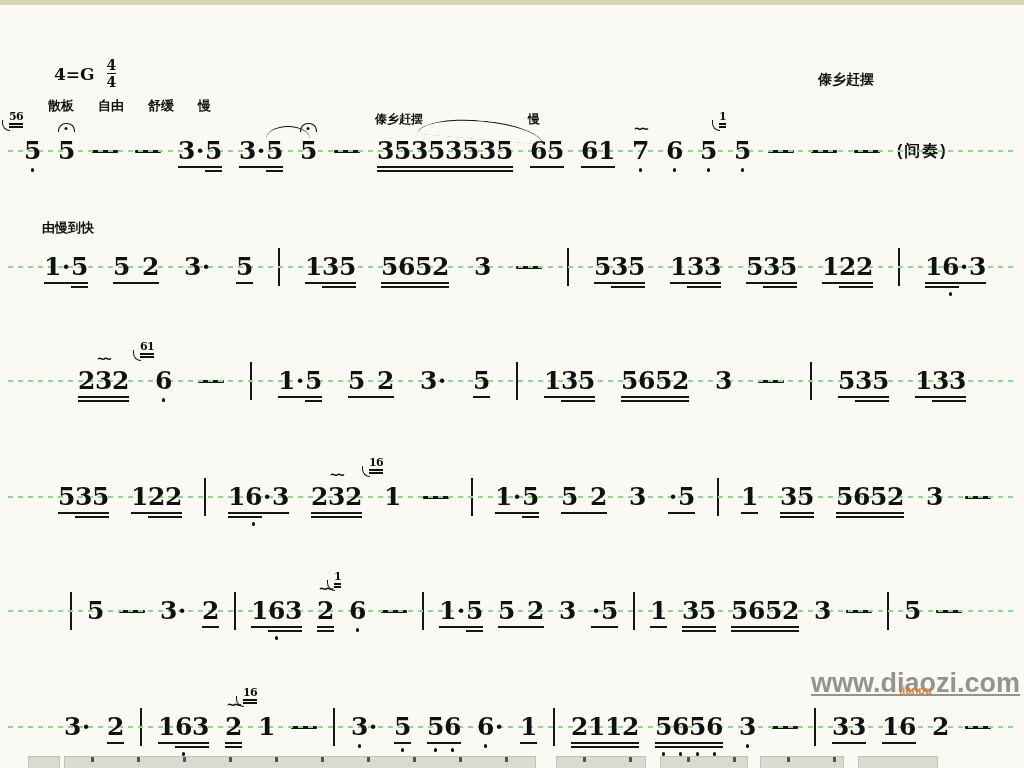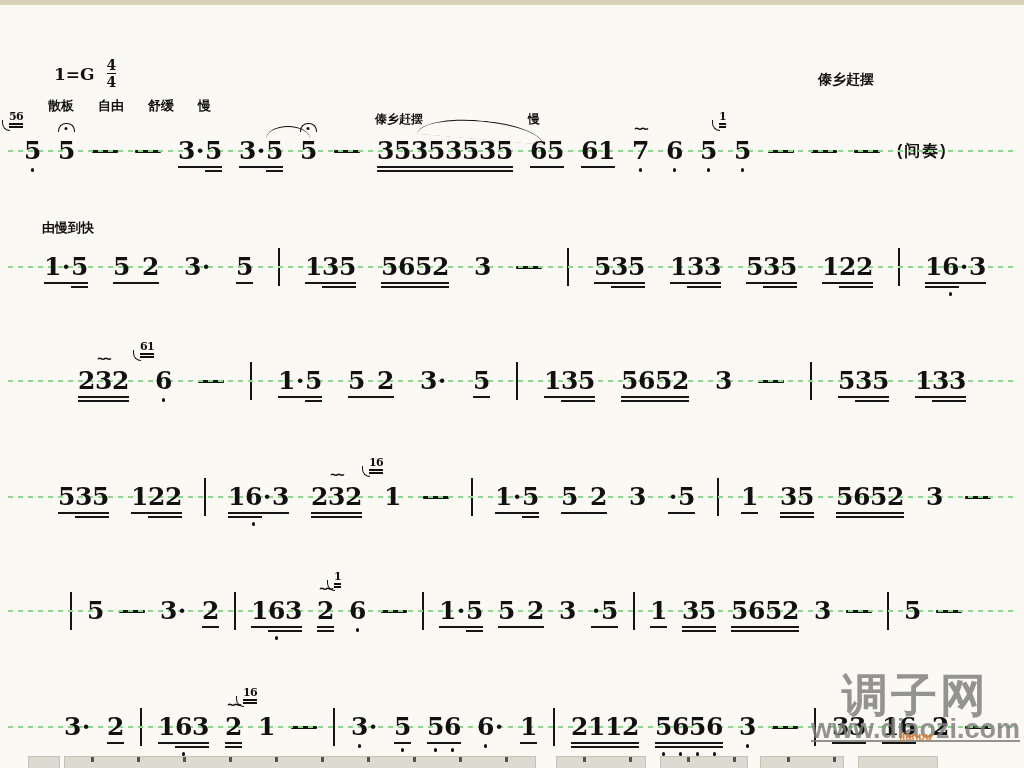--- a/index.html
+++ b/index.html
@@ -71,21 +71,21 @@
           background-size:100% 5px;background-repeat:no-repeat;background-position:0 0;}
 </style>
 </head>
 <body>
 
 <div class="page">
   <div class="topstrip"></div>
 
 
   <div class="keysig">
-    <span>1=G</span>
+    <span>4=G</span>
     <span class="meter">
       <span class="num">4</span>
       <span class="den">4</span>
     </span>
   </div>
 
   <div class="tempo">
       <span>散板</span>
       <span>自由</span>
       <span>舒缓</span>
@@ -924,21 +924,20 @@
         <div class="tok" style="width: 17px;">
           <div class="chars">
             <span class="ch">2</span>
           </div>
         </div>
         <div class="dash"></div>
       </div>
     </div>
 
   <div class="wm">
-    <div class="big">调子网</div>
     <div class="url">www.diaozi.com</div>
     <div class="sub">jianpu</div>
   </div>
 
   <div class="bstrip">
     <div class="bblock" style="left:28px;width:30px;"></div>
     <div class="bblock glyphs" style="left:64px;width:470px;"></div>
     <div class="bblock glyphs" style="left:556px;width:88px;"></div>
     <div class="bblock glyphs" style="left:660px;width:86px;"></div>
     <div class="bblock glyphs" style="left:760px;width:82px;"></div>

